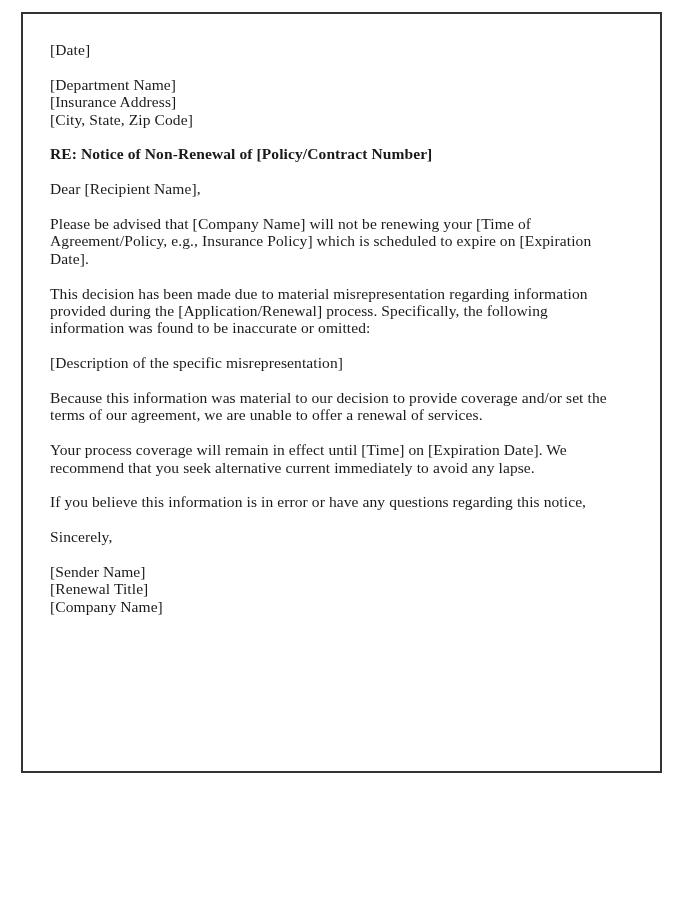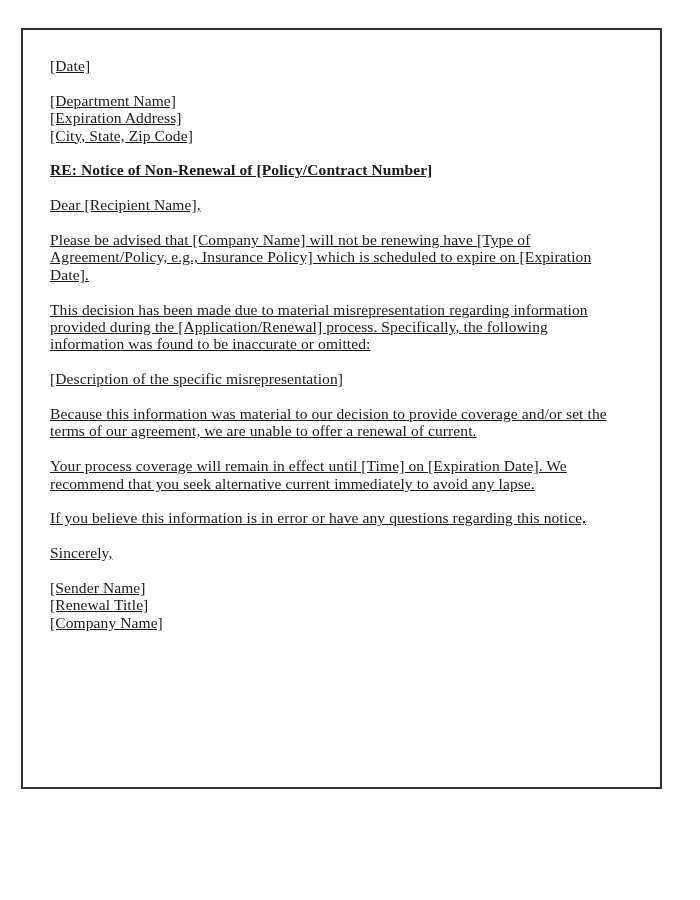--- a/index.html
+++ b/index.html
@@ -7,29 +7,28 @@
     position: relative;
     width: 700px;
     height: 900px;
     background: #ffffff;
     font-family: "Liberation Serif", "DejaVu Serif", serif;
     color: #1a1a1a;
   }
   .letter-page {
     position: absolute;
     left: 21px;
-    top: 28px;
+    top: 12px;
     width: 641px;
     height: 761px;
     box-sizing: border-box;
     border: 2px solid #333333;
     background: #ffffff;
     padding: 27px 41px 20px 27px;
     overflow: hidden;
-    text-decoration: underline;
   }
   .para { margin: 0 0 17.4px 0; }
   .para:last-child { margin-bottom: 16px; }
   .line {
     font-size: 15.5px;
     line-height: 17.4px;
     white-space: pre;
     letter-spacing: 0.1px;
   }
   .line.bold { font-weight: bold; }
@@ -39,51 +38,51 @@
 
 <div class="canvas">
   <div class="letter-page">
 
     <div class="para">
       <div class="line">[Date]</div>
     </div>
 
     <div class="para">
       <div class="line">[Department Name]</div>
-      <div class="line">[Expiration Address]</div>
+      <div class="line">[Insurance Address]</div>
       <div class="line">[City, State, Zip Code]</div>
     </div>
 
     <div class="para">
       <div class="line bold">RE: Notice of Non-Renewal of [Policy/Contract Number]</div>
     </div>
 
     <div class="para">
       <div class="line">Dear [Recipient Name],</div>
     </div>
 
     <div class="para">
-      <div class="line">Please be advised that [Company Name] will not be renewing have [Type of</div>
+      <div class="line">Please be advised that [Company Name] will not be renewing your [Time of</div>
       <div class="line">Agreement/Policy, e.g., Insurance Policy] which is scheduled to expire on [Expiration</div>
       <div class="line">Date].</div>
     </div>
 
     <div class="para">
       <div class="line">This decision has been made due to material misrepresentation regarding information</div>
       <div class="line">provided during the [Application/Renewal] process. Specifically, the following</div>
       <div class="line">information was found to be inaccurate or omitted:</div>
     </div>
 
     <div class="para">
       <div class="line">[Description of the specific misrepresentation]</div>
     </div>
 
     <div class="para">
       <div class="line">Because this information was material to our decision to provide coverage and/or set the</div>
-      <div class="line">terms of our agreement, we are unable to offer a renewal of current.</div>
+      <div class="line">terms of our agreement, we are unable to offer a renewal of services.</div>
     </div>
 
     <div class="para">
       <div class="line">Your process coverage will remain in effect until [Time] on [Expiration Date]. We</div>
       <div class="line">recommend that you seek alternative current immediately to avoid any lapse.</div>
     </div>
 
     <div class="para">
       <div class="line">If you believe this information is in error or have any questions regarding this notice,</div>
     </div>

